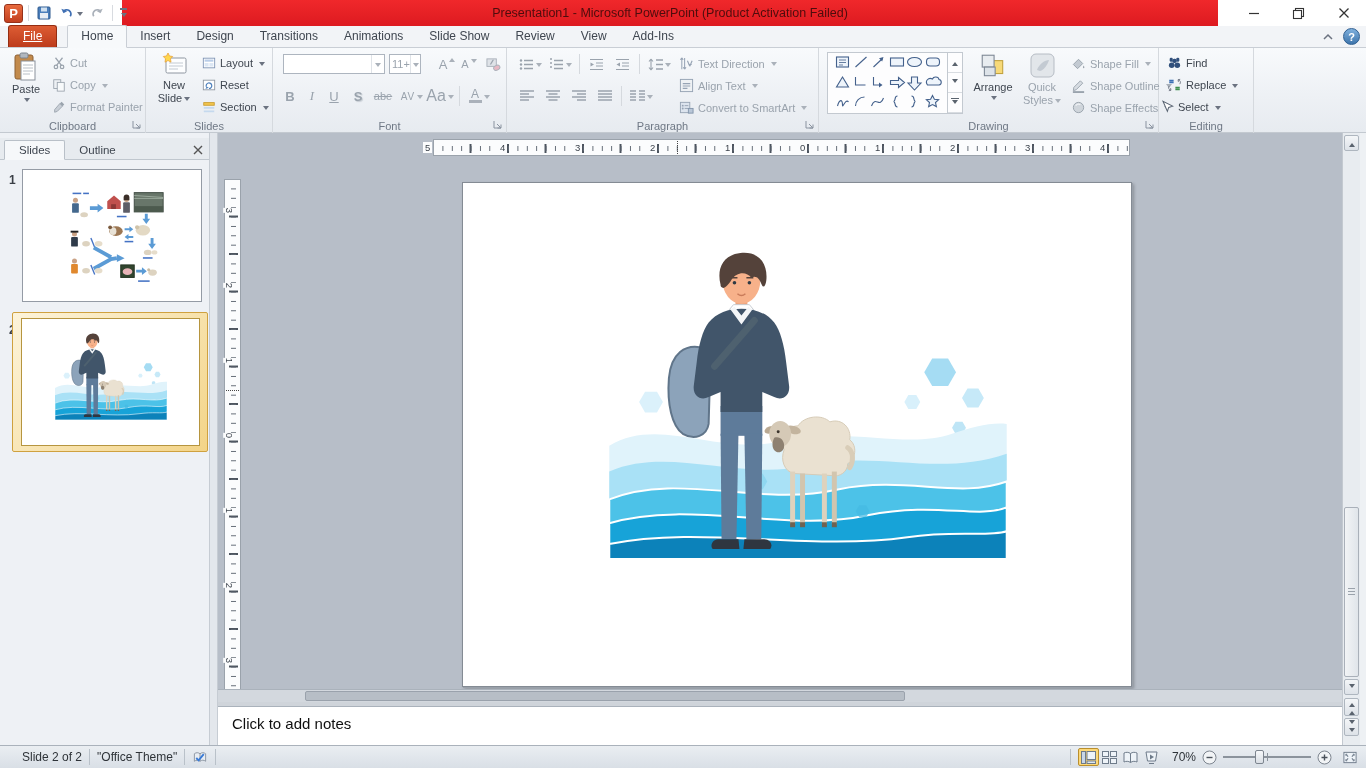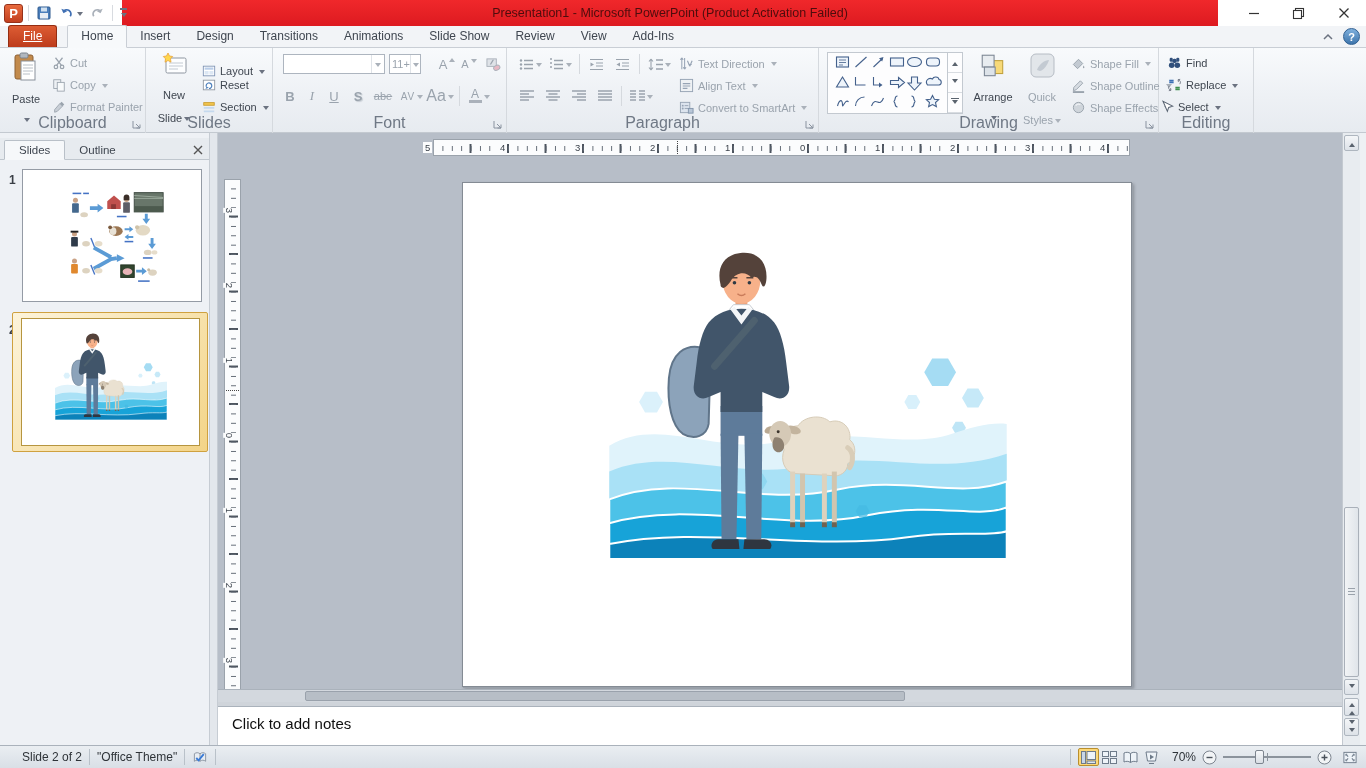--- a/index.html
+++ b/index.html
@@ -29,23 +29,23 @@
   .tab { padding:3px 13px 4px; font-size:12px; color:#3f4650; }
   .tab.file { background:linear-gradient(#dd5c33,#bd3c1c); border:1px solid #942d12; border-bottom:none; border-radius:3px 3px 0 0; color:#fff; padding:3px 14px 4px; margin-right:10px;text-decoration:underline; }
   .tab.active { background:#f7f9fb; border:1px solid #c9ced5; border-bottom:1px solid #f7f9fb; border-radius:2px 2px 0 0; margin-bottom:-1px; }
   .tabrow-right { position:absolute; right:6px; top:2px; display:flex; align-items:center; gap:8px; }
   .chev { width:14px; height:14px; }
   .helpbtn { width:17px; height:17px; border-radius:50%; background:linear-gradient(#7fb0dd,#3e75ac); color:#fff; font-weight:bold; font-size:11px; display:flex; align-items:center; justify-content:center; border:1px solid #2f5f91; }
 
   
   .ribbon { position:relative; height:85px; background:linear-gradient(180deg,#f8fafc,#eef1f5 55%,#e7ebf0); border-bottom:1px solid #c3c9d0; }
   .grp { position:absolute; top:0; height:85px; border-right:1px solid #d5d9de; }
-  .grp-label { position:absolute; left:0; right:0; bottom:1px; text-align:center; font-size:16px; color:#6f7885; }
+  .grp-label { position:absolute; left:0; right:0; bottom:1px; text-align:center; font-size:11px; color:#6f7885; }
   .launcher { position:absolute; right:2px; bottom:3px; width:12px; height:12px; }
-  .bigbtn { position:absolute; display:flex; flex-direction:column; align-items:center; gap:11px; font-size:11px; color:#3f4650; text-align:center; }
+  .bigbtn { position:absolute; display:flex; flex-direction:column; align-items:center; gap:1px; font-size:11px; color:#3f4650; text-align:center; }
   .smbtn { position:absolute; display:flex; align-items:center; gap:4px; font-size:11px; color:#3f4650; white-space:nowrap; }
   .smbtn.dis, .bigbtn.dis { color:#9aa3ad; }
   .tool { position:absolute; display:flex; align-items:center; justify-content:center; }
   .combo { position:absolute; height:20px; background:#fff; border:1px solid #adb5bf; display:flex; align-items:center; font-size:11px; color:#9aa3ad; padding:0 2px; }
   .combo .dd { margin-left:auto; width:11px; height:100%; display:flex; align-items:center; justify-content:center; border-left:1px solid #dfe3e8; }
   .glyph { font-size:13px; color:#9aa3ad; }
   .vdiv { position:absolute; width:1px; background:#d5d9de; top:8px; height:60px; }
   .shapesbox { position:absolute; left:8px; top:4px; width:136px; height:62px; background:#fdfdfe; border:1px solid #c3c9d0; display:flex; }
   .spincol { width:15px; border-left:1px solid #c3c9d0; display:flex; flex-direction:column; }
   .spincol button { flex:1; display:flex; align-items:center; justify-content:center; border-bottom:1px solid #d8dce1; }
@@ -368,21 +368,21 @@
             <rect x="5" y="6" width="20" height="15" rx="1.5" fill="#fdfeff" stroke="#8e96a0"></rect>
             <path d="M8,11 h14 M8,14 h14 M8,17 h9" stroke="#c3cad2"></path>
             <path d="M7,1 l1.5,3 3.2,0.5 -2.2,2.3 0.5,3.4 -3,-1.7 -3,1.7 0.5,-3.4 -2.2,-2.3 3.2,-0.5 Z" fill="#ffd84d" stroke="#e8a33d" stroke-width="0.8"></path>
           </svg>
         <span>New</span>
         <span style="display:flex;align-items:center">
             <span>Slide</span>
             <span class="car"></span>
           </span>
       </button>
-      <button class="smbtn" style="left:56px;top:16px">
+      <button class="smbtn" style="left:56px;top:8px">
         <svg width="14" height="14" viewBox="0 0 16 16">
             <rect x="1.5" y="2.5" width="13" height="11" fill="#fff" stroke="#7e93b4"></rect>
             <rect x="3" y="4" width="10" height="2.5" fill="#b9cde8"></rect>
             <rect x="3" y="8" width="4.5" height="4" fill="#dce7f4"></rect>
             <rect x="8.5" y="8" width="4.5" height="4" fill="#dce7f4"></rect>
           </svg>
         <span>Layout</span>
         <span class="car"></span>
       </button>
       <button class="smbtn" style="left:56px;top:30px">

